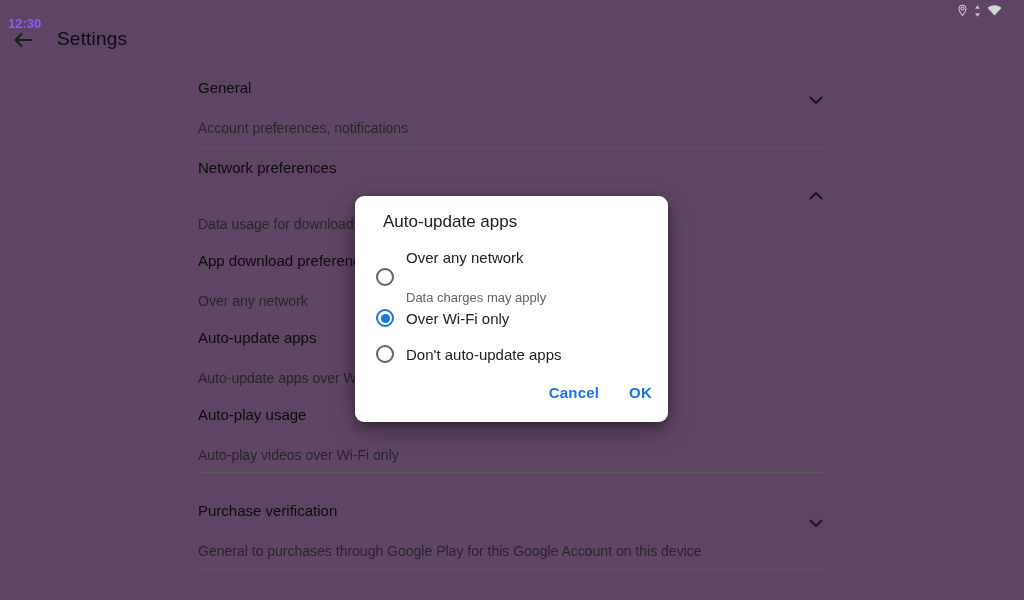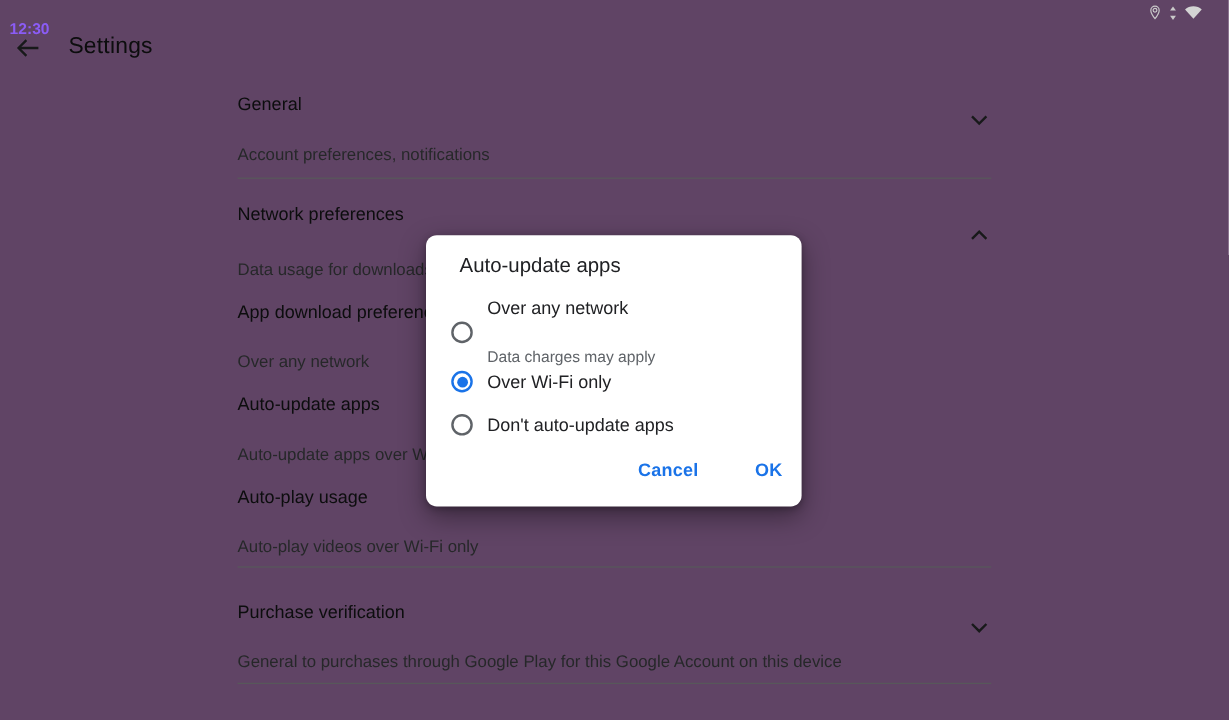--- a/index.html
+++ b/index.html
@@ -45,21 +45,21 @@
   .opt-2 { top:146px; height:24px; }
   .radio { flex:0 0 auto; width:18px; height:18px; border-radius:50%;
            border:2px solid #5f6368; position:relative; }
   .radio-dot { display:none; position:absolute; left:50%; top:50%; width:9px; height:9px;
                margin:-4.5px 0 0 -4.5px; border-radius:50%; background:#1a73e8; }
   .dlg-option[data-selected="true"] .radio { border-color:#1a73e8; }
   .dlg-option[data-selected="true"] .radio-dot { display:block; }
   .opt-text { display:flex; flex-direction:column; gap:4px; }
   .opt-label { font-size:15px; line-height:17px; color:#202124; white-space:nowrap; }
   .opt-sub   { font-size:13px; line-height:15px; color:#5f6368; white-space:nowrap;margin-top:20px; }
-  .dlg-actions { position:absolute; right:16px; bottom:21px; display:flex; gap:47px; }
+  .dlg-actions { position:absolute; right:16px; bottom:21px; display:flex; gap:30px; }
   .dlg-btn { font-size:15px; font-weight:bold; color:#1a73e8; letter-spacing:.2px; cursor:pointer; background:none; border:none; font-family:inherit; }
 </style>
 </head>
 <body>
 
 <div class="screen">
 
   <div class="app">
 
     <div class="app-header">
@@ -77,21 +77,21 @@
       <div>
         <div class="row-title" style="top:80px">General</div>
         <div class="row-sub" style="top:104px">Account preferences, notifications</div>
         <svg class="chev" style="top:95px" viewBox="0 0 16 10">
           <path d="M2 2l6 6 6-6" stroke="#3c4043" stroke-width="2" fill="none"></path>
         </svg>
       </div>
       <div class="divider" style="top:148px"></div>
 
       <div>
-        <div class="row-title" style="top:171px">Network preferences</div>
+        <div class="row-title" style="top:160px">Network preferences</div>
         <div class="row-sub" style="top:200px">Data usage for downloads</div>
         <svg class="chev" style="top:191px" viewBox="0 0 16 10">
           <path d="M2 8l6-6 6 6" stroke="#3c4043" stroke-width="2" fill="none"></path>
         </svg>
       </div>
 
       <div>
         <div class="row-title" style="top:253px">App download preference</div>
         <div class="row-sub" style="top:277px">Over any network</div>
       </div>

